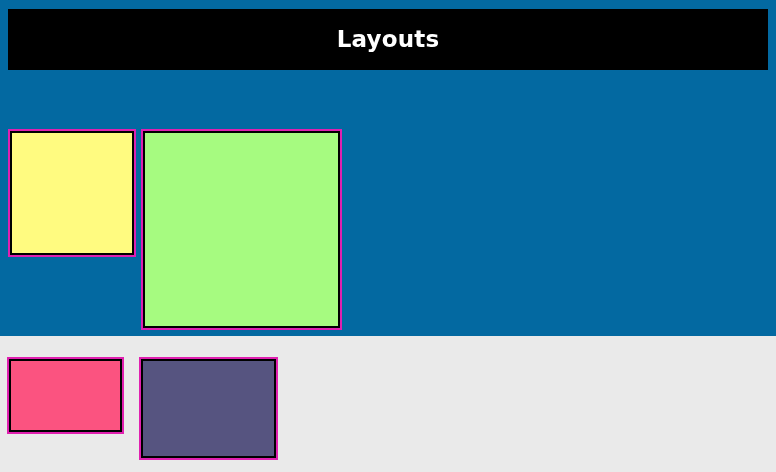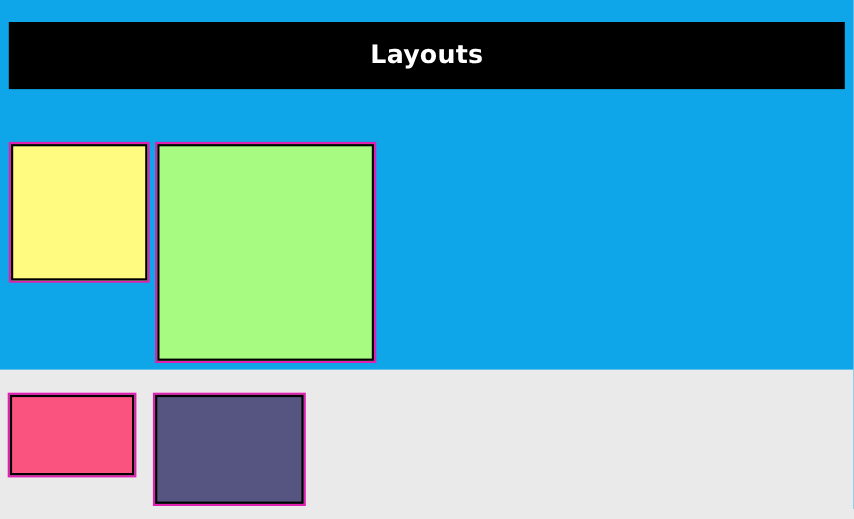--- a/index.html
+++ b/index.html
@@ -13,22 +13,22 @@
     background: #eaeaea;
     font-family: "DejaVu Sans", "Liberation Sans", sans-serif;
     overflow: hidden;
   }
 
   .page {
     position: relative;
     width: 776px;
     height: 336px;
     box-sizing: border-box;
-    padding: 20px 8px 0 8px;
-    background: #0ea5e9;
+    padding: 9px 8px 0 8px;
+    background: #0369a1;
   }
 
   
   .header-bar {
     height: 61px;
     background: #000000;
     display: flex;
     align-items: center;
     justify-content: center;
     box-sizing: border-box;

